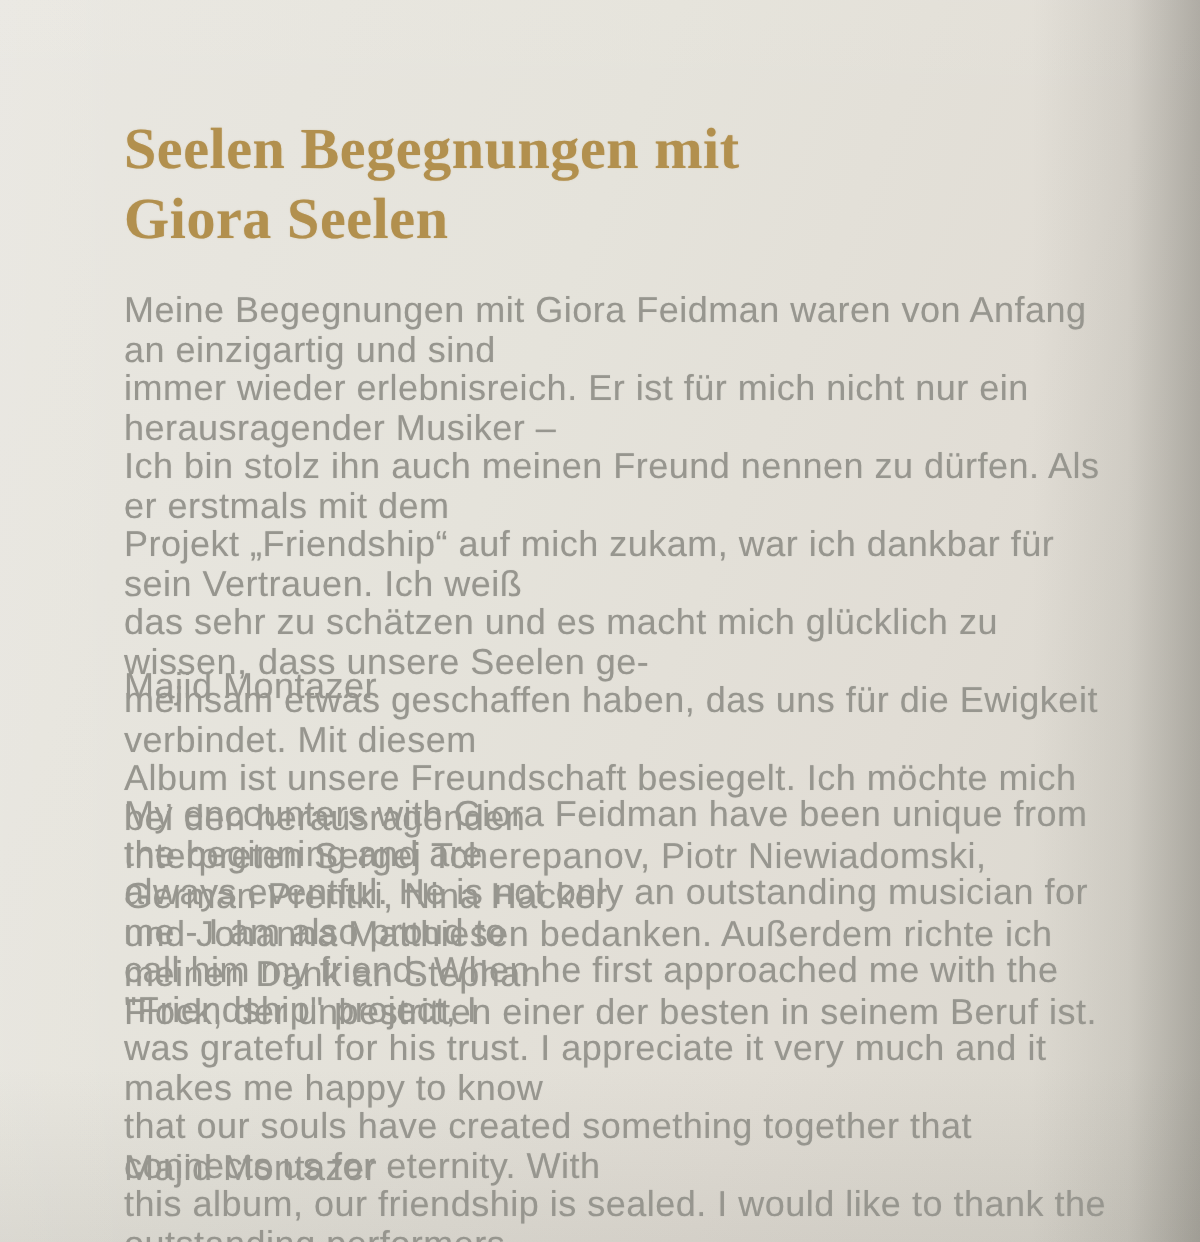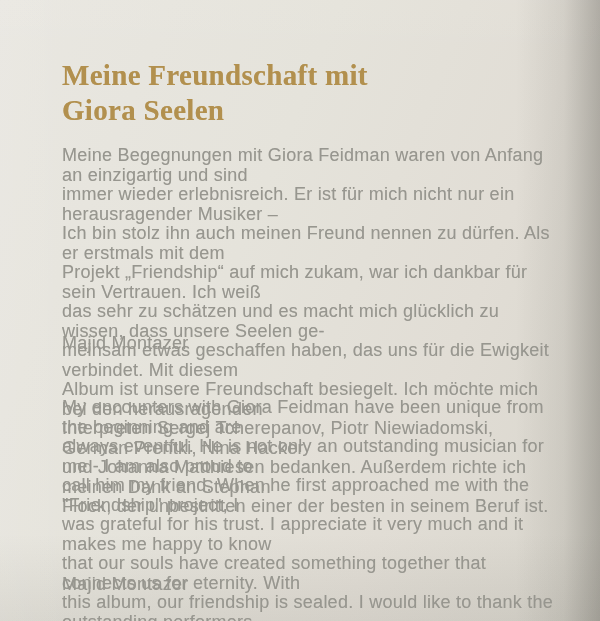--- a/index.html
+++ b/index.html
@@ -56,21 +56,21 @@
   .sig-german    { top: 316px; }
   .english-block { top: 380px; }
   .sig-english   { top: 557px; }
 </style>
 </head>
 <body>
 
 <div class="page">
   <div class="vignette"></div>
 
-  <h1 class="title"><span>Meine Freundschaft mit</span><br><span>Giora Seelen</span></h1>
+  <h1 class="title"><span>Seelen Begegnungen mit</span><br><span>Giora Seelen</span></h1>
 
   <p class="para german-block">Meine Begegnungen mit Giora Feidman waren von Anfang an einzigartig und sind
 immer wieder erlebnisreich. Er ist für mich nicht nur ein herausragender Musiker –
 Ich bin stolz ihn auch meinen Freund nennen zu dürfen. Als er erstmals mit dem
 Projekt „Friendship“ auf mich zukam, war ich dankbar für sein Vertrauen. Ich weiß
 das sehr zu schätzen und es macht mich glücklich zu wissen, dass unsere Seelen ge-
 meinsam etwas geschaffen haben, das uns für die Ewigkeit verbindet. Mit diesem
 Album ist unsere Freundschaft besiegelt. Ich möchte mich bei den herausragenden
 Interpreten Sergej Tcherepanov, Piotr Niewiadomski, German Prentki, Nina Hacker
 und Johanna Matthiesen bedanken. Außerdem richte ich meinen Dank an Stephan

